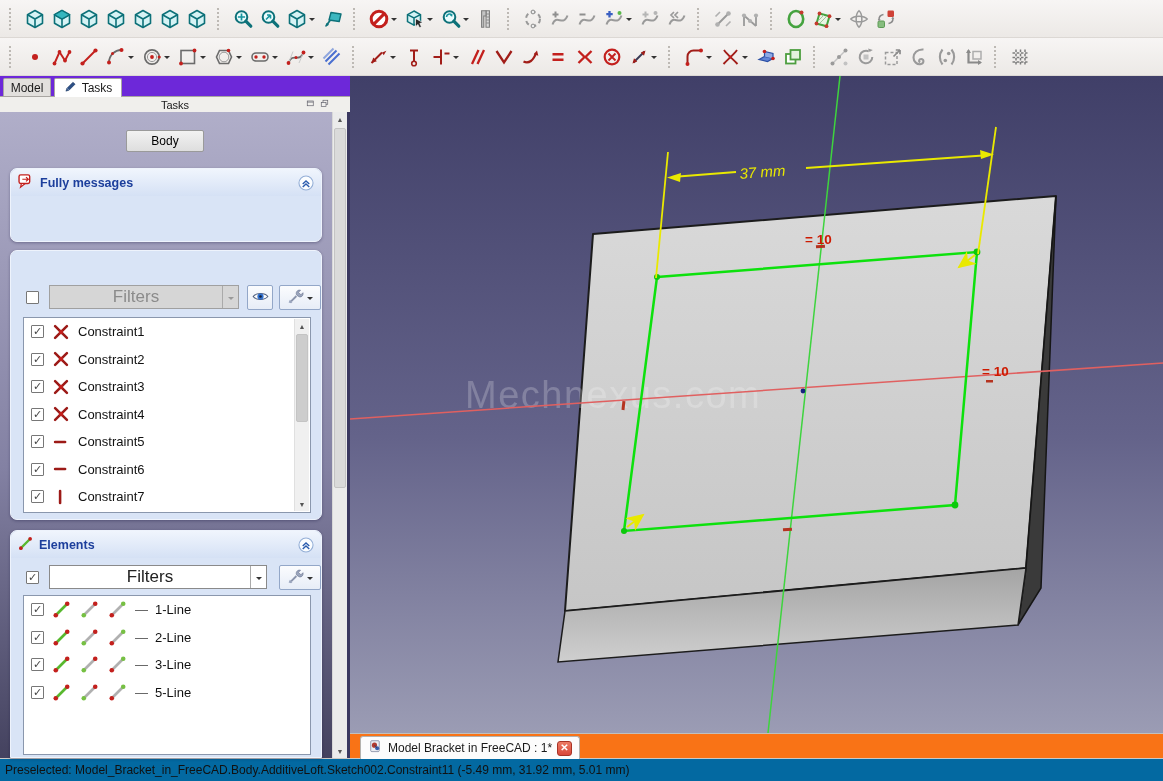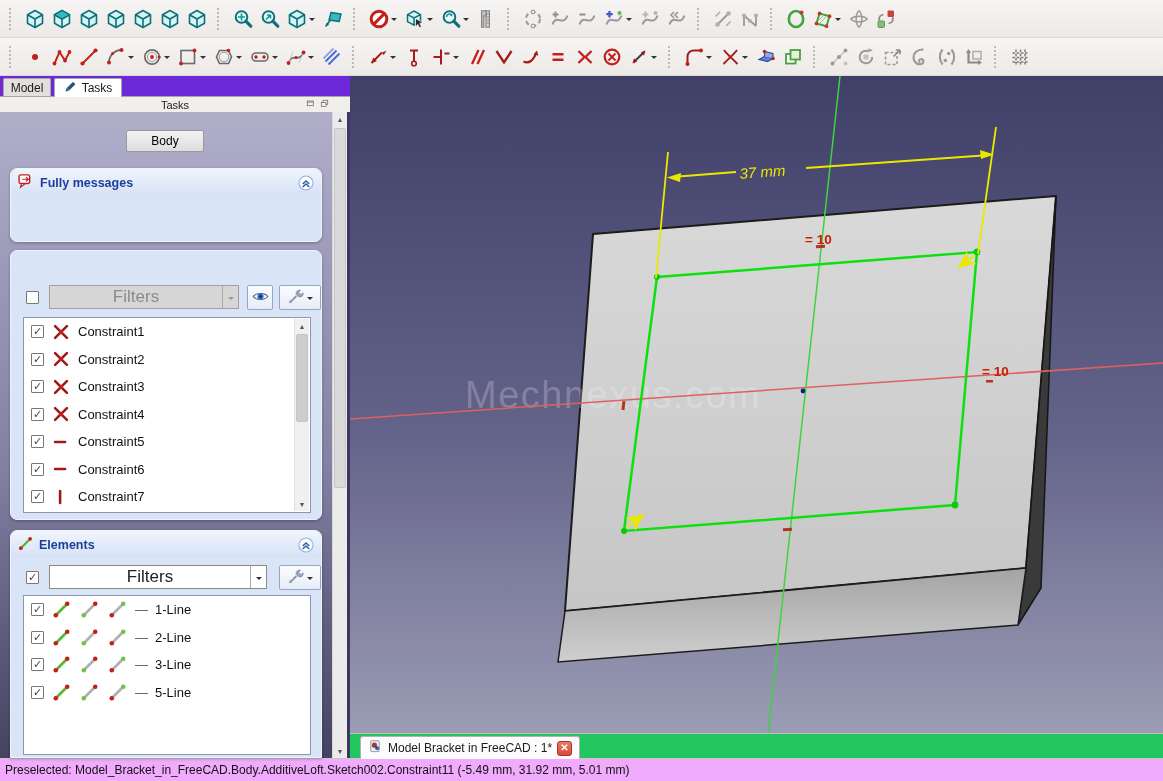--- a/index.html
+++ b/index.html
@@ -56,27 +56,27 @@
   .combo.enabled{background:#fff;color:#222;}
   .sqbtn{position:absolute;height:25px;background:linear-gradient(#fbfcfe,#e7edf7);border:1px solid #93a7c8;
     border-radius:2px;display:flex;align-items:center;justify-content:center;}
   .listbox{position:absolute;background:#fff;border:1px solid #8a97ad;}
   .lrow{height:27.5px;display:flex;align-items:center;gap:7px;padding-left:7px;font-size:13px;color:#111;}
   .lscroll{position:absolute;top:1px;right:1px;bottom:1px;width:15px;background:#f0f0f0;border-left:1px solid #e0e0e0;}
   .dash{color:#555;font-size:13px;}
   
   .vp-area{position:relative;width:813px;flex:none;}
   .viewport{position:absolute;top:0;left:0;width:813px;height:657px;}
-  .mdistrip{position:absolute;top:657px;left:0;width:813px;height:25px;background:#22c55e;border-top:1px solid #c2c0bc;}
+  .mdistrip{position:absolute;top:657px;left:0;width:813px;height:25px;background:#f97316;border-top:1px solid #c2c0bc;}
   .mditab{position:absolute;left:10px;top:2px;height:23px;background:#fcfcfc;border:1px solid #b4b2ae;border-bottom:none;
     border-radius:3px 3px 0 0;display:flex;align-items:center;padding:0 7px;gap:5px;font-size:12px;}
   .mdiclose{width:15px;height:15px;background:linear-gradient(#ec7b64,#d9473a);border:1px solid #a83326;border-radius:3px;
     color:#fff;font-size:10px;font-weight:bold;display:flex;align-items:center;justify-content:center;line-height:1;}
   
-  .statusbar{height:23px;background:#f0abfc;border-top:1px solid #cbc8c4;display:flex;align-items:center;
+  .statusbar{height:23px;background:#0369a1;border-top:1px solid #cbc8c4;display:flex;align-items:center;
     padding-left:5px;font-size:12px;color:#111;}
 </style>
 </head>
 <body>
 
 <div class="window">
 
   <div class="toolbar" id="tb1">
       <div class="tbgroup">
         <span class="tbhandle"></span>

